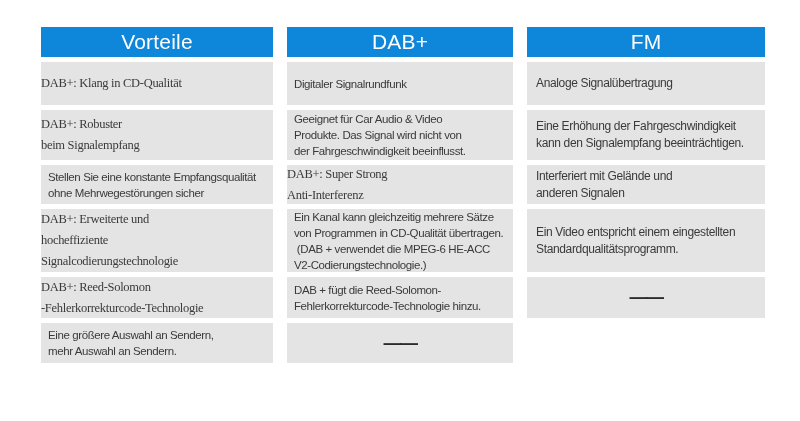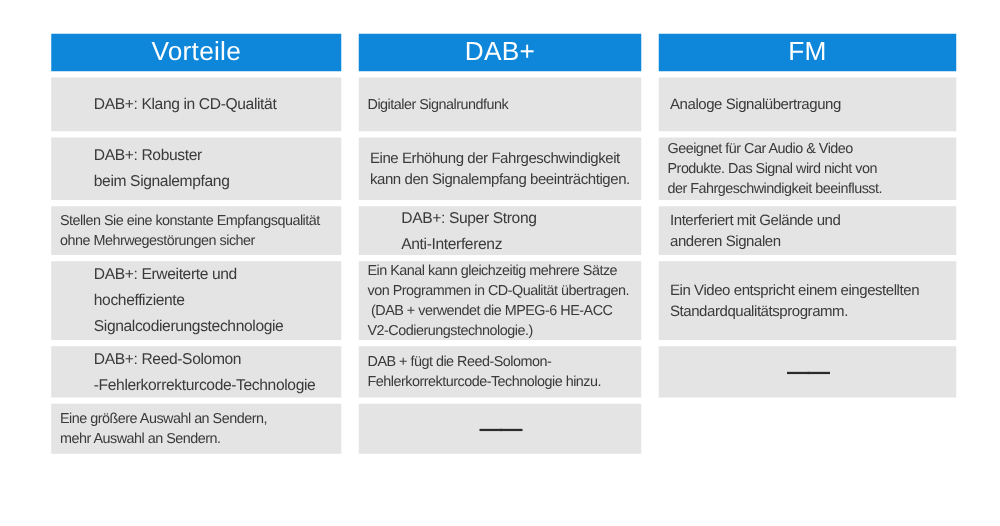--- a/index.html
+++ b/index.html
@@ -32,24 +32,24 @@
   }
   .cell {
     background: #e4e4e4;
     color: #3a3a3a;
     display: flex;
     align-items: center;
     white-space: pre;
     overflow: visible;
   }
   .c1 {
-    padding-left: 34px;
     font-size: 12.5px;
     line-height: 21px;
     letter-spacing: -0.3px;
+    font-family: Liberation Serif, serif;
   }
   .c2 {
     padding-left: 7px;
     font-size: 11.5px;
     line-height: 16px;
     letter-spacing: -0.4px;
   }
   .c3 {
     padding-left: 9px;
     font-size: 12px;
@@ -73,25 +73,25 @@
   <div class="hdr">Vorteile</div>
   <div class="hdr">DAB+</div>
   <div class="hdr">FM</div>
 
   <div class="cell c1">DAB+: Klang in CD-Qualität</div>
   <div class="cell c2">Digitaler Signalrundfunk</div>
   <div class="cell c3">Analoge Signalübertragung</div>
 
   <div class="cell c1">DAB+: Robuster
 beim Signalempfang</div>
-  <div class="cell c3">Eine Erhöhung der Fahrgeschwindigkeit
-kann den Signalempfang beeinträchtigen.</div>
   <div class="cell c2">Geeignet für Car Audio &amp; Video
 Produkte. Das Signal wird nicht von
 der Fahrgeschwindigkeit beeinflusst.</div>
+  <div class="cell c3">Eine Erhöhung der Fahrgeschwindigkeit
+kann den Signalempfang beeinträchtigen.</div>
 
   <div class="cell c2">Stellen Sie eine konstante Empfangsqualität
 ohne Mehrwegestörungen sicher</div>
   <div class="cell c1">DAB+: Super Strong
 Anti-Interferenz</div>
   <div class="cell c3">Interferiert mit Gelände und
 anderen Signalen</div>
 
   <div class="cell c1">DAB+: Erweiterte und
 hocheffiziente

